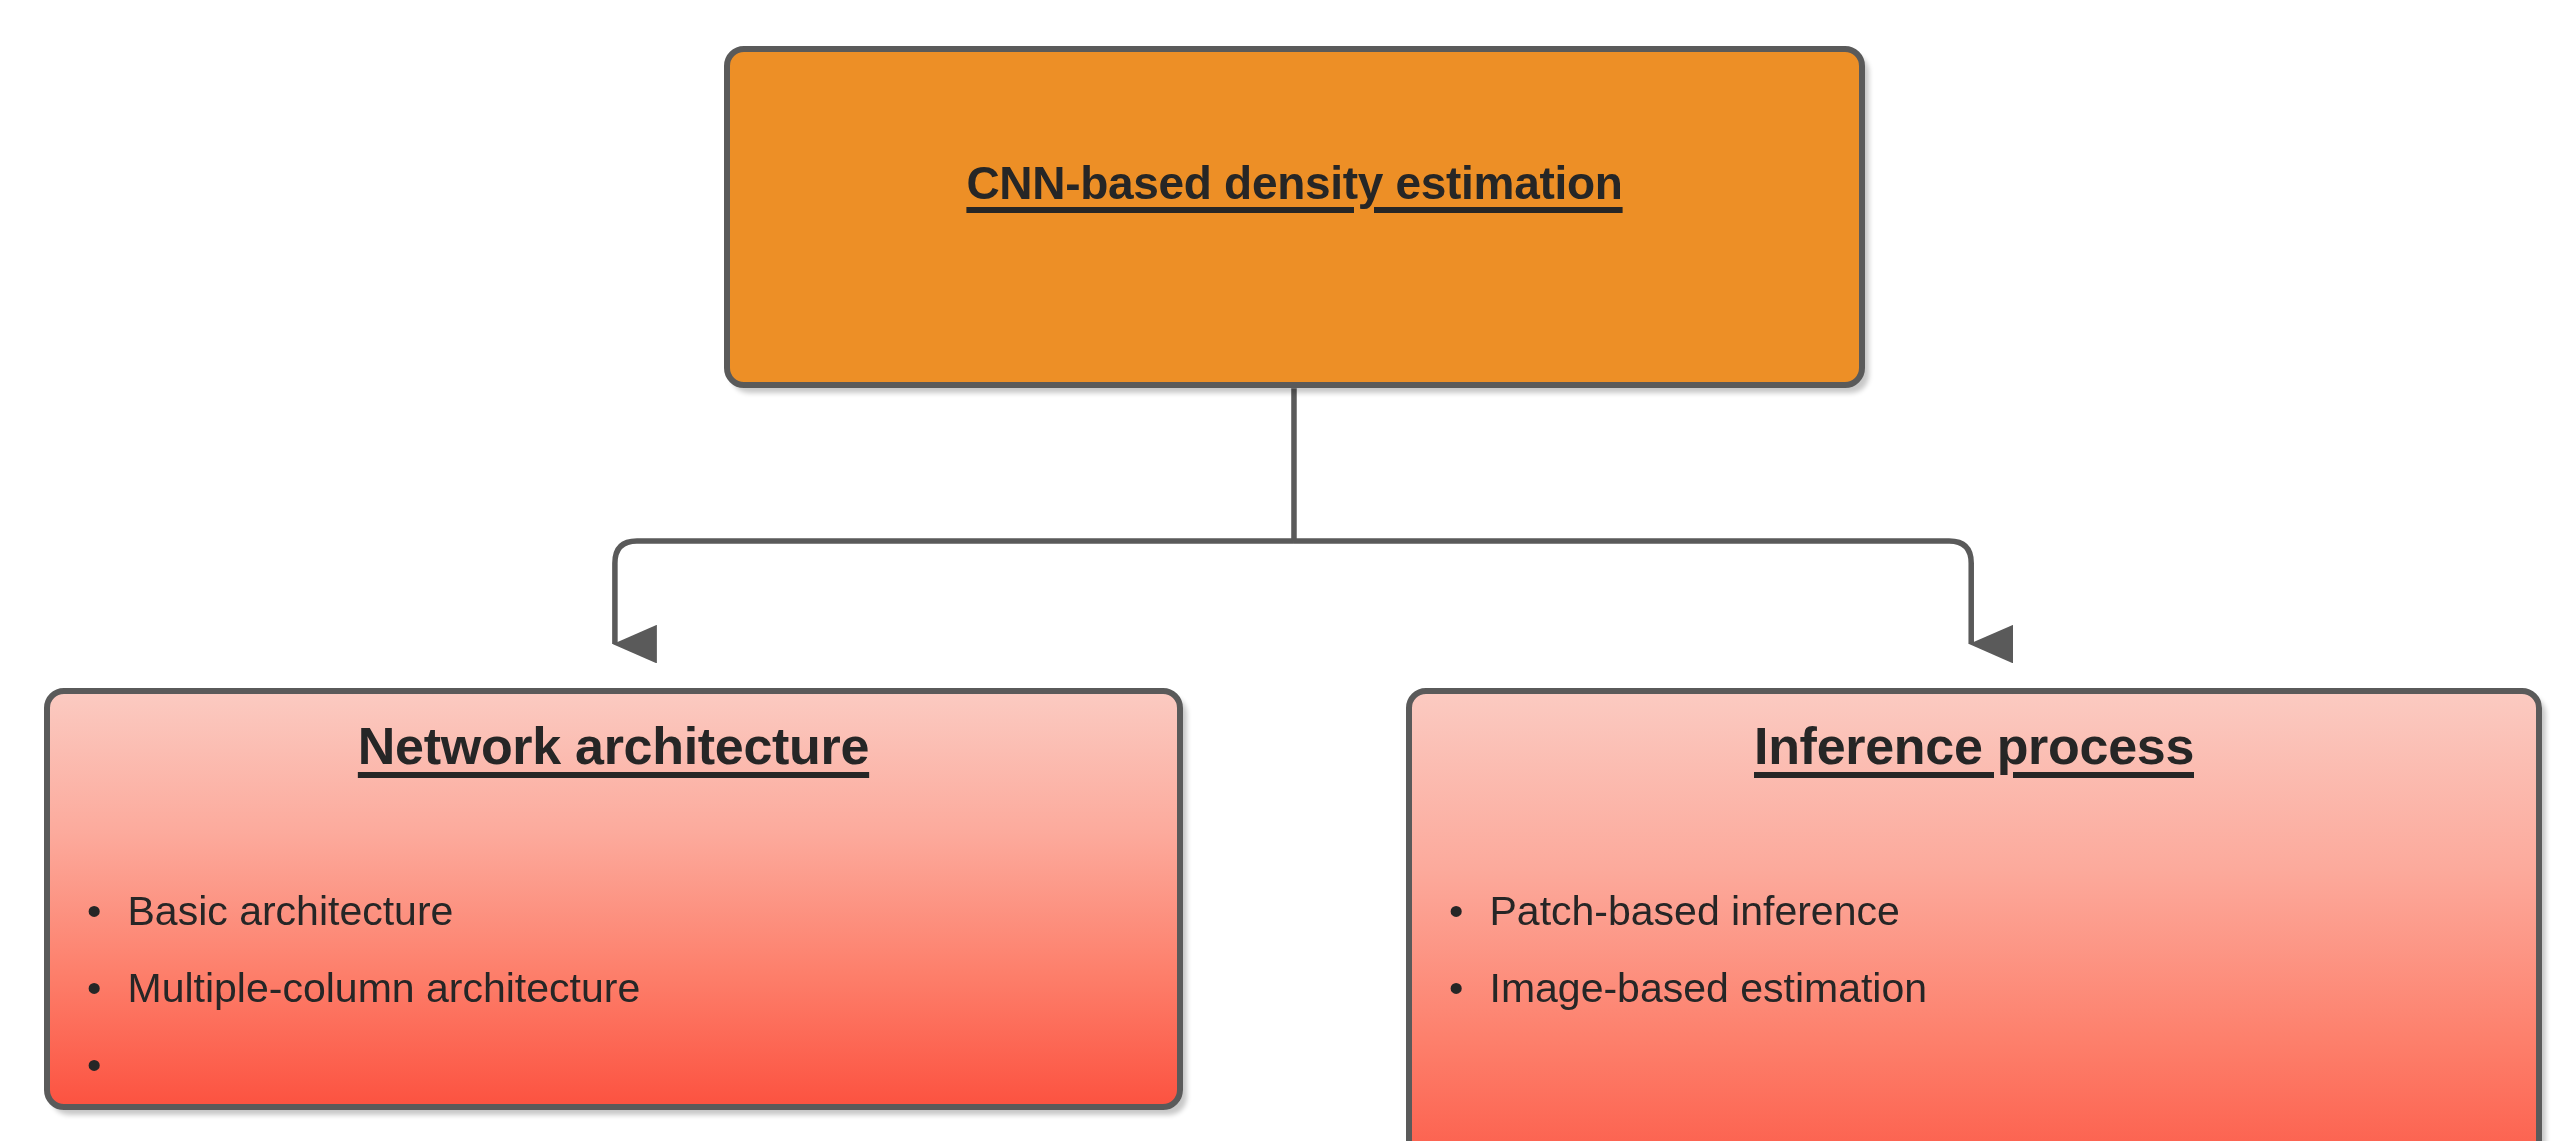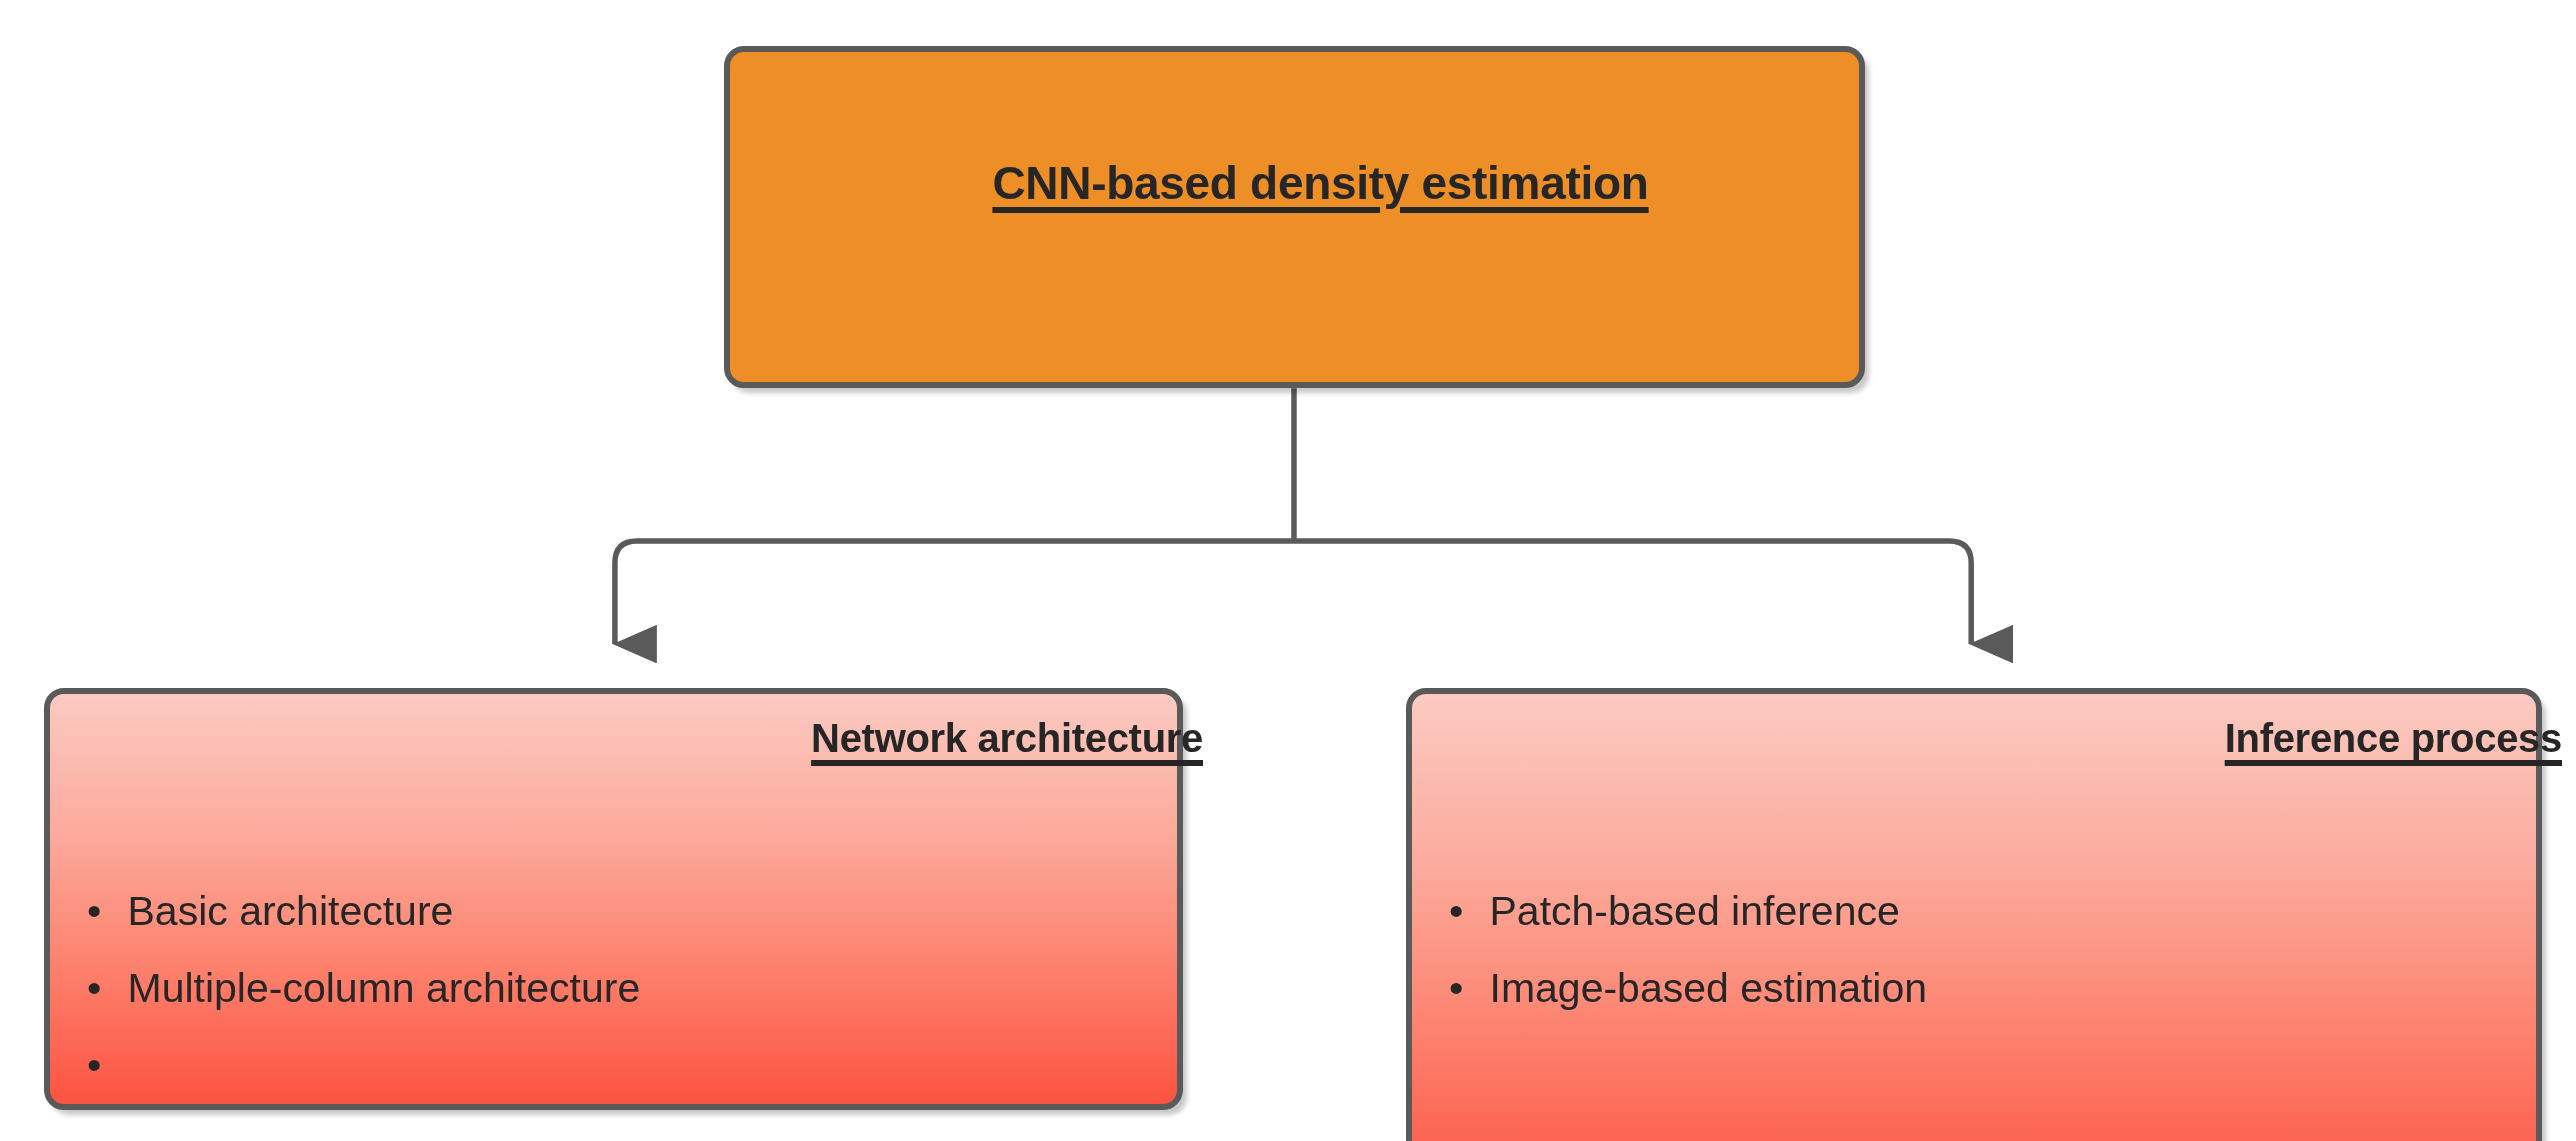--- a/index.html
+++ b/index.html
@@ -75,32 +75,30 @@
     position: absolute;
     left: 0;
     width: 100%;
     text-align: center;
     font-weight: bold;
     color: #262626;
     text-decoration: underline;
     text-underline-offset: 8.3px;
     text-decoration-thickness: 6.4px;
     letter-spacing: -0.3px;
-    padding-left: 26px;
   }
 
   .node-root .node-title {
     top: 104px;
     font-size: 46px;
   }
 
   .node-leaf .node-title {
     top: 22px;
-    font-size: 40px;
-    text-align: right;
+    font-size: 52px;
   }
 
   
   .bullet-list {
     position: absolute;
     left: 29.5px;
     right: 18.4px;
     list-style: none;
     margin: 0;
     padding: 0;

